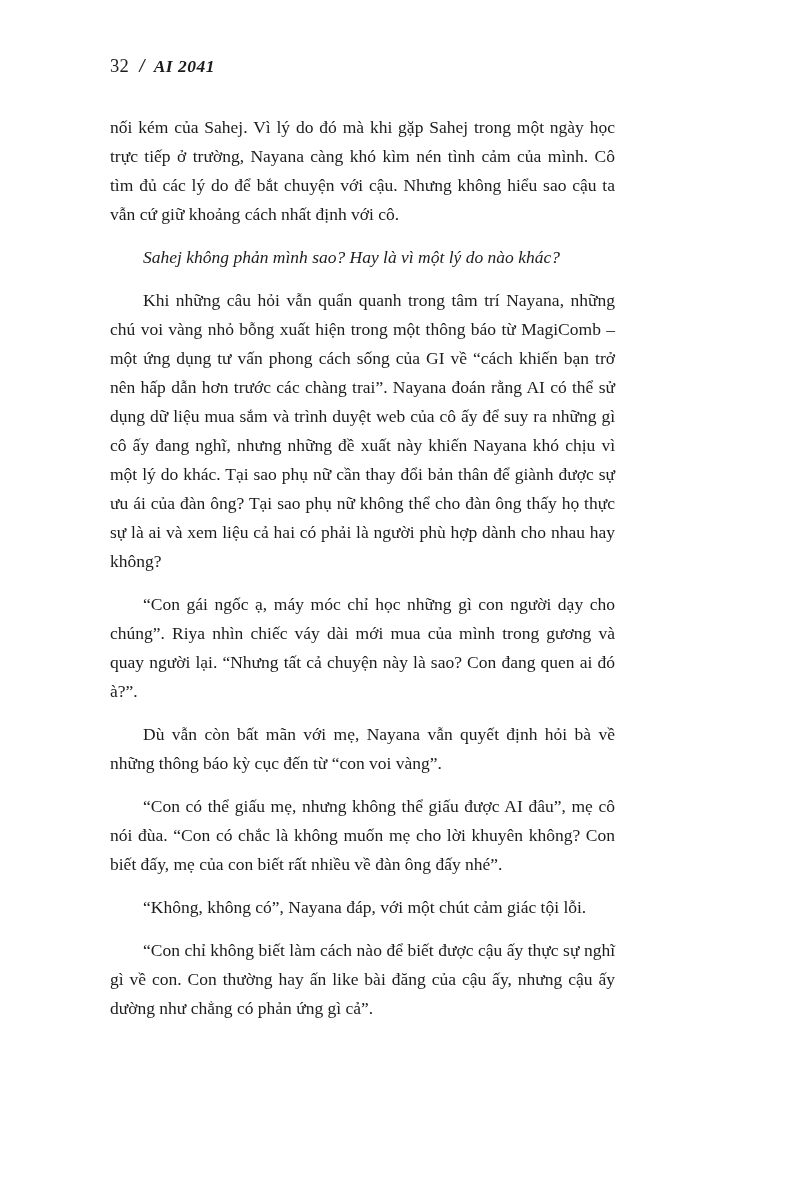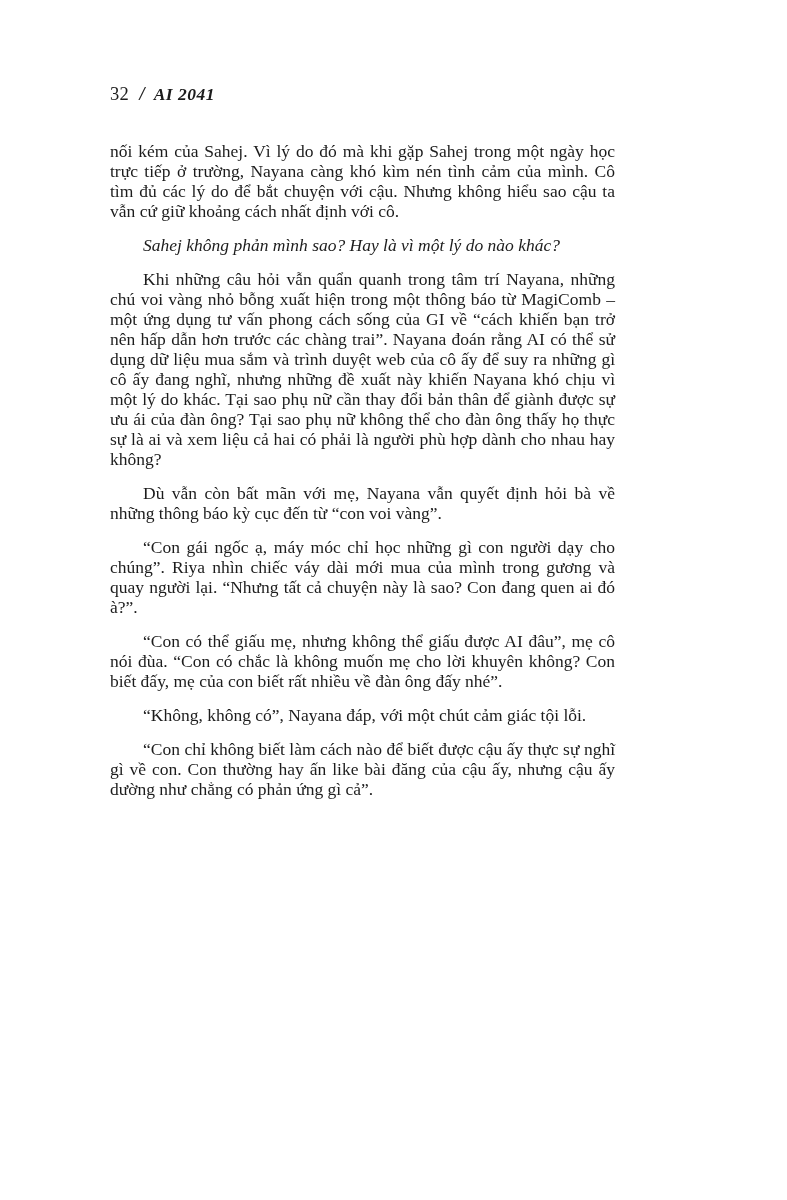--- a/index.html
+++ b/index.html
@@ -9,21 +9,21 @@
     height: 1200px;
     background: #ffffff;
     font-family: "Liberation Serif", "DejaVu Serif", serif;
     color: #1c1c1c;
     overflow: hidden;
   }
 
   .page {
     width: 721px;
     height: 1200px;
-    padding: 84px 106px 0 110px;
+    padding: 56px 106px 0 110px;
     background: #ffffff;
   }
 
   .page-header {
     font-size: 18px;
     margin-bottom: 36px;
     letter-spacing: 0.2px;
   }
 
   .page-number {
@@ -41,21 +41,21 @@
 
   .book-title {
     font-style: italic;
     font-weight: bold;
     font-size: 17.5px;
     letter-spacing: 0.5px;
   }
 
   .page-body {
     font-size: 17.5px;
-    line-height: 20px;
+    line-height: 29px;
     text-align: justify;
   }
 
   .para {
     margin-bottom: 14px;
     text-indent: 33px;
   }
 
   .para.no-indent {
     text-indent: 0;
@@ -77,23 +77,23 @@
   </header>
 
   <main class="page-body">
     <p class="para no-indent">nối kém của Sahej. Vì lý do đó mà khi gặp Sahej trong một ngày học trực tiếp ở trường, Nayana càng khó kìm nén tình cảm của mình. Cô tìm đủ các lý do để bắt chuyện với cậu. Nhưng không hiểu sao cậu ta vẫn cứ giữ khoảng cách nhất định với cô.</p>
 
     <p class="para italic">Sahej không phản mình sao? Hay là vì một lý do nào khác?</p>
 
 
     <p class="para">Khi những câu hỏi vẫn quẩn quanh trong tâm trí Nayana, những chú voi vàng nhỏ bỗng xuất hiện trong một thông báo từ MagiComb – một ứng dụng tư vấn phong cách sống của GI về “cách khiến bạn trở nên hấp dẫn hơn trước các chàng trai”. Nayana đoán rằng AI có thể sử dụng dữ liệu mua sắm và trình duyệt web của cô ấy để suy ra những gì cô ấy đang nghĩ, nhưng những đề xuất này khiến Nayana khó chịu vì một lý do khác. Tại sao phụ nữ cần thay đổi bản thân để giành được sự ưu ái của đàn ông? Tại sao phụ nữ không thể cho đàn ông thấy họ thực sự là ai và xem liệu cả hai có phải là người phù hợp dành cho nhau hay không?</p>
 
+    <p class="para">“Con gái ngốc ạ, máy móc chỉ học những gì con người dạy cho chúng”. Riya nhìn chiếc váy dài mới mua của mình trong gương và quay người lại. “Nhưng tất cả chuyện này là sao? Con đang quen ai đó à?”.</p>
+
     <p class="para">Dù vẫn còn bất mãn với mẹ, Nayana vẫn quyết định hỏi bà về những thông báo kỳ cục đến từ “con voi vàng”.</p>
-
-    <p class="para">“Con gái ngốc ạ, máy móc chỉ học những gì con người dạy cho chúng”. Riya nhìn chiếc váy dài mới mua của mình trong gương và quay người lại. “Nhưng tất cả chuyện này là sao? Con đang quen ai đó à?”.</p>
 
     <p class="para">“Con có thể giấu mẹ, nhưng không thể giấu được AI đâu”, mẹ cô nói đùa. “Con có chắc là không muốn mẹ cho lời khuyên không? Con biết đấy, mẹ của con biết rất nhiều về đàn ông đấy nhé”.</p>
 
     <p class="para">“Không, không có”, Nayana đáp, với một chút cảm giác tội lỗi.</p>
 
     <p class="para">“Con chỉ không biết làm cách nào để biết được cậu ấy thực sự nghĩ gì về con. Con thường hay ấn like bài đăng của cậu ấy, nhưng cậu ấy dường như chẳng có phản ứng gì cả”.</p>
   </main>
 
 </div>
 

